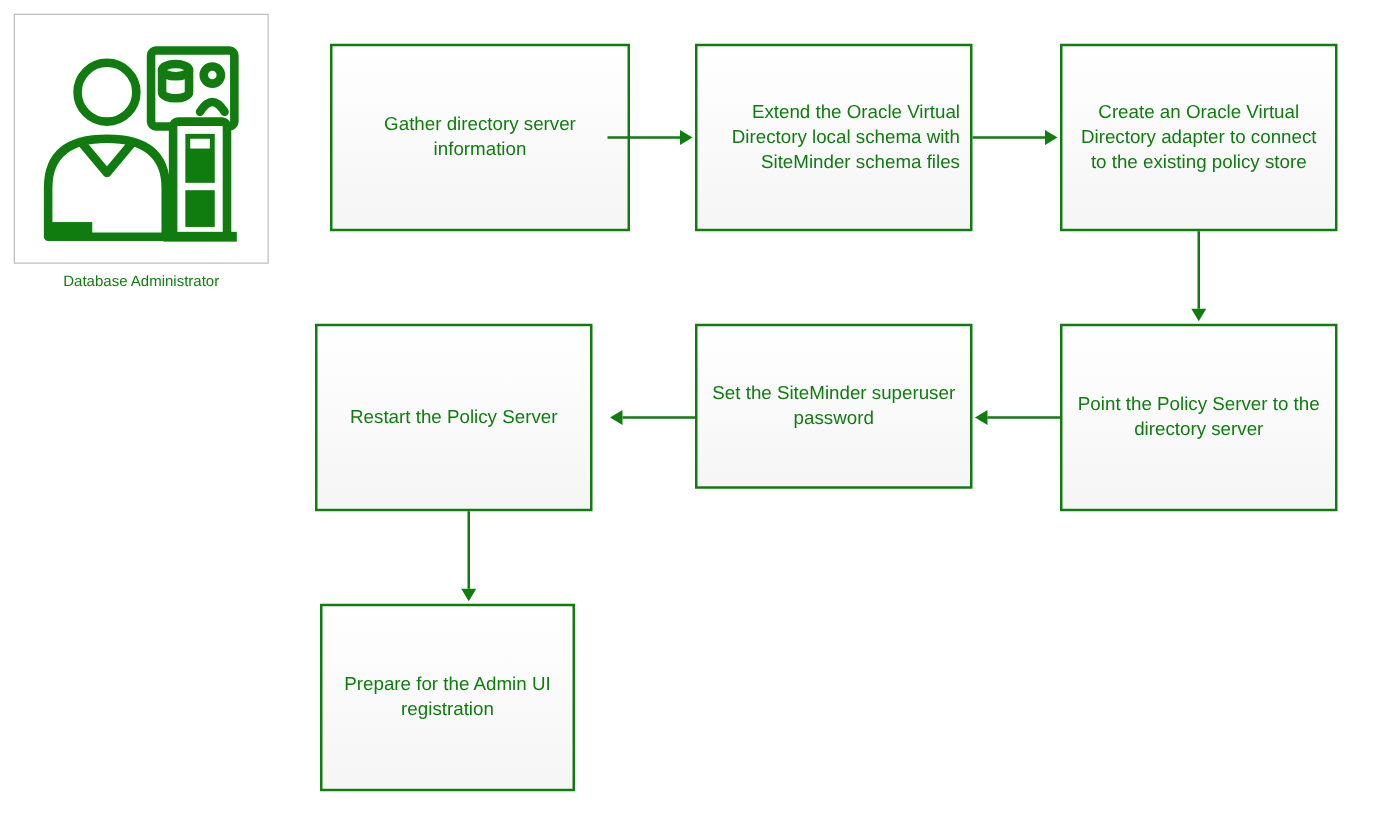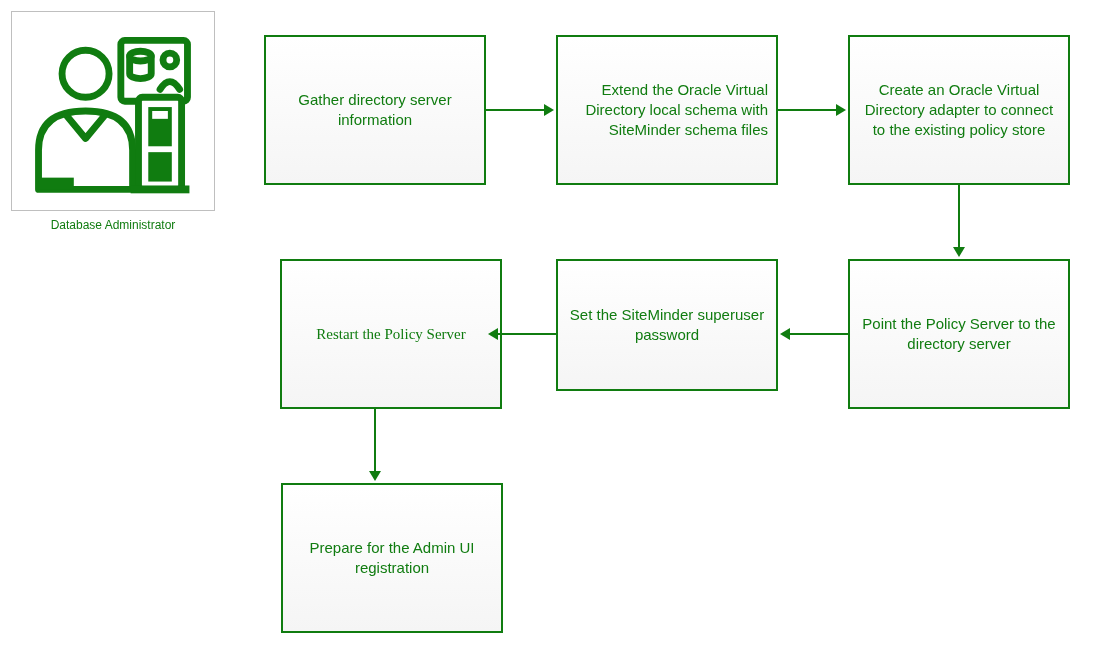--- a/index.html
+++ b/index.html
@@ -110,45 +110,45 @@
         <rect x="136" y="142" width="24" height="30" fill="#107c10"></rect>
 
         <rect x="118" y="176" width="60" height="8" fill="#107c10"></rect>
       </g>
     </svg>
   </div>
   <div class="actor-label" style="left:3px; top:218px;">
     <span>Database Administrator</span>
   </div>
 
-  <div class="step-box" style="left:264px; top:35px; width:222px; height:150px;">
+  <div class="step-box" style="left:264px; top:35px; width:240px; height:150px;">
     <div class="step-text">Gather directory server information</div>
   </div>
 
   <div class="step-box" style="left:556px; top:35px; width:222px; height:150px;text-align:right;">
     <div class="step-text">Extend the Oracle Virtual Directory local schema with SiteMinder schema files</div>
   </div>
 
   <div class="step-box" style="left:848px; top:35px; width:222px; height:150px;">
     <div class="step-text">Create an Oracle Virtual Directory adapter to connect to the existing policy store</div>
   </div>
 
   <div class="step-box" style="left:848px; top:259px; width:222px; height:150px;">
     <div class="step-text">Point the Policy Server to the directory server</div>
   </div>
 
   <div class="step-box" style="left:556px; top:259px; width:222px; height:132px;">
     <div class="step-text">Set the SiteMinder superuser password</div>
   </div>
 
-  <div class="step-box" style="left:280px; top:259px; width:222px; height:150px;font-family:Liberation Serif, serif;">
+  <div class="step-box" style="left:252px; top:259px; width:222px; height:150px;">
     <div class="step-text">Restart the Policy Server</div>
   </div>
 
-  <div class="step-box" style="left:281px; top:483px; width:222px; height:150px;">
+  <div class="step-box" style="left:256px; top:483px; width:204px; height:150px;">
     <div class="step-text">Prepare for the Admin UI registration</div>
   </div>
 
   <div class="arrow-h" style="left:486px; top:109px; width:58px;"></div>
   <div class="arrow-head-right" style="left:544px; top:104px;"></div>
 
   <div class="arrow-h" style="left:778px; top:109px; width:58px;"></div>
   <div class="arrow-head-right" style="left:836px; top:104px;"></div>
 
   <div class="arrow-v" style="left:958px; top:185px; height:62px;"></div>

